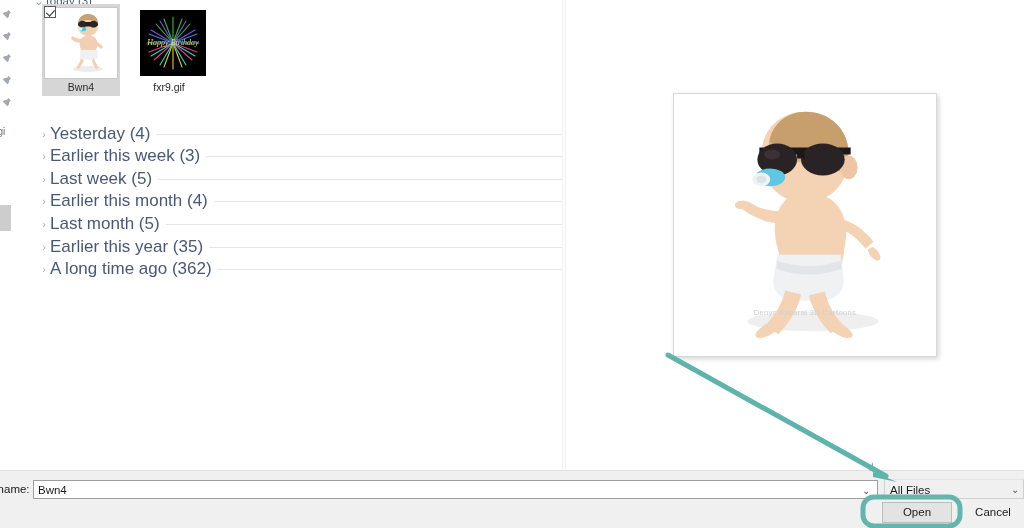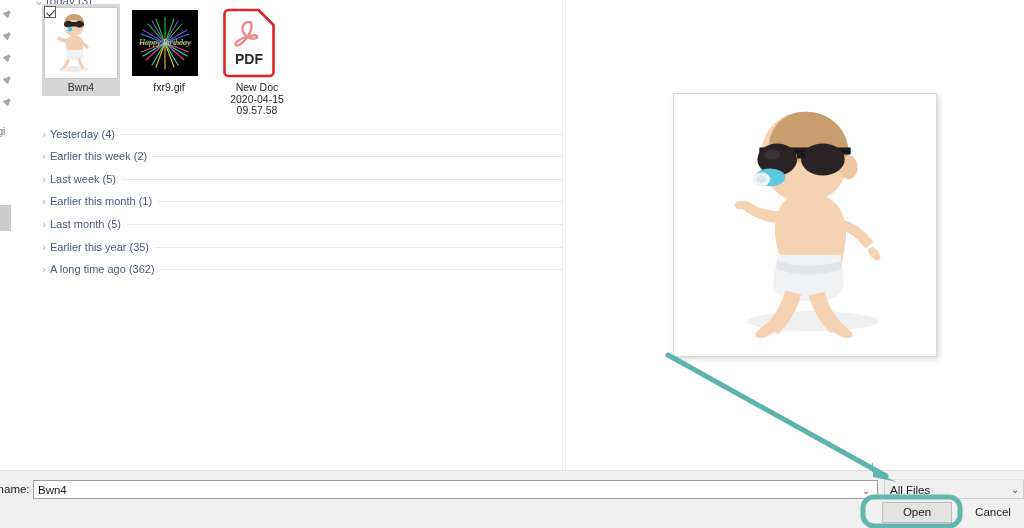--- a/index.html
+++ b/index.html
@@ -72,21 +72,21 @@
     margin-right: 10px;
     text-align: center;
     position: relative;
     padding-top: 2px;
   }
   .tile.selected { background: #d6d6d6; padding-bottom: 2px; }
   .tile .thumbbox {
     width: 74px; height: 72px;
     margin: 1px auto 2px auto;
     position: relative;
-    display: flex; align-items: center; justify-content: flex-start;
+    display: flex; align-items: center; justify-content: flex-end;
   }
   .tile.selected .thumbbox {
     background: #ffffff;
     border: 1px solid #c8c8c8;
   }
   .tile .caption {
     font-size: 10.5px;
     color: #2a2a2a;
     line-height: 11.5px;
     padding-top: 1px;
@@ -130,21 +130,21 @@
   }
   .group-row .chev {
     width: 12px;
     color: #a6adbb;
     font-size: 11px;
     line-height: 11px;
     text-align: center;
     flex: none;
   }
   .group-row .glabel {
-    font-size: 11px;
+    font-size: 17px;
     color: #4a5878;
     white-space: nowrap;
     padding-right: 6px;
     flex: none;
   }
   .group-row .gline {
     flex: 1 1 auto;
     height: 1px;
     background: #e6e6ea;
     margin-top: 1px;
@@ -353,52 +353,40 @@
                     <path d="M0 0 L-22 13"></path>
                   </g>
               </g>
             </g>
             <text x="33" y="35" font-size="8" font-family="Liberation Serif, serif" font-style="italic" text-anchor="middle" fill="#f7d66b">Happy Birthday</text>
           </svg>
         </div>
         <div class="caption">fxr9.gif</div>
       </div>
 
-      <div class="tile">
-        <div class="thumbbox">
-          <svg class="pdf-icon" viewBox="0 0 58 70">
-            <path d="M4.5 6a4 4 0 0 1 4-4h30l15 15v47a4 4 0 0 1-4 4h-41a4 4 0 0 1-4-4z" fill="#ffffff" stroke="#e32227" stroke-width="2.6" stroke-linejoin="round"></path>
-            <path d="M29 14c3 0 3 5 1.5 9-1.5 4-5 9-8.5 12-3 2.5-6 3.5-6.5 1.5-.5-2 4-5 9-7s11-3 12.5-1.5c1.5 1.5-1.5 3-5 2.5-4-.5-7.5-3-9-7-1.2-3.3-0.5-9.5 6-9.5z" fill="none" stroke="#ef8a90" stroke-width="2.4" stroke-linejoin="round"></path>
-            <text x="29" y="56" font-size="14" font-family="Liberation Sans, sans-serif" font-weight="bold" text-anchor="middle" fill="#2b2b2b">PDF</text>
-          </svg>
-        </div>
-        <div class="caption">New Doc
-2020-04-15
-09.57.58</div>
-      </div>
     </div>
 
     <div class="group-row" style="top:123px">
       <span class="chev">›</span>
       <span class="glabel">Yesterday (4)</span>
       <span class="gline"></span>
     </div>
     <div class="group-row" style="top:145px">
       <span class="chev">›</span>
-      <span class="glabel">Earlier this week (2)</span>
+      <span class="glabel">Earlier this week (3)</span>
       <span class="gline"></span>
     </div>
     <div class="group-row" style="top:168px">
       <span class="chev">›</span>
       <span class="glabel">Last week (5)</span>
       <span class="gline"></span>
     </div>
     <div class="group-row" style="top:190px">
       <span class="chev">›</span>
-      <span class="glabel">Earlier this month (1)</span>
+      <span class="glabel">Earlier this month (4)</span>
       <span class="gline"></span>
     </div>
     <div class="group-row" style="top:213px">
       <span class="chev">›</span>
       <span class="glabel">Last month (5)</span>
       <span class="gline"></span>
     </div>
     <div class="group-row" style="top:236px">
       <span class="chev">›</span>
       <span class="glabel">Earlier this year (35)</span>
@@ -445,20 +433,21 @@
 
         <path d="M104 162h64l3 25c1 12-9 21-22 21h-28c-13 0-22-9-21-21z" fill="#eff1f3"></path>
         <path d="M104 168c20 7 44 7 64 0l1 8c-21 8-45 8-66 0z" fill="#e1e5e9"></path>
 
         <path d="M112 198c-3 13-10 25-20 35l13 9c12-12 20-26 23-40z" fill="#f4d2b4"></path>
         <path d="M92 232c-6 5-10 8-10 11 0 3 6 4 12 1 5-2 9-5 11-8z" fill="#f4d2b4"></path>
 
         <path d="M152 199c3 13 9 24 18 33l-12 9c-11-11-19-25-22-38z" fill="#f4d2b4"></path>
         <path d="M170 232c6 5 10 8 10 11 0 3-6 4-12 1-5-2-9-5-11-8z" fill="#f4d2b4"></path>
       </svg>
+      <div class="watermark">Denys Almaral 3D Cartoons</div>
     </div>
   </div>
 
   <div class="bottom-bar"></div>
 
   <div class="filename-label">e name:</div>
   <input class="filename-input" type="text" value="Bwn4" style="">
   <span class="filename-chevron">⌄</span>
 
   <div class="filetype-select">

